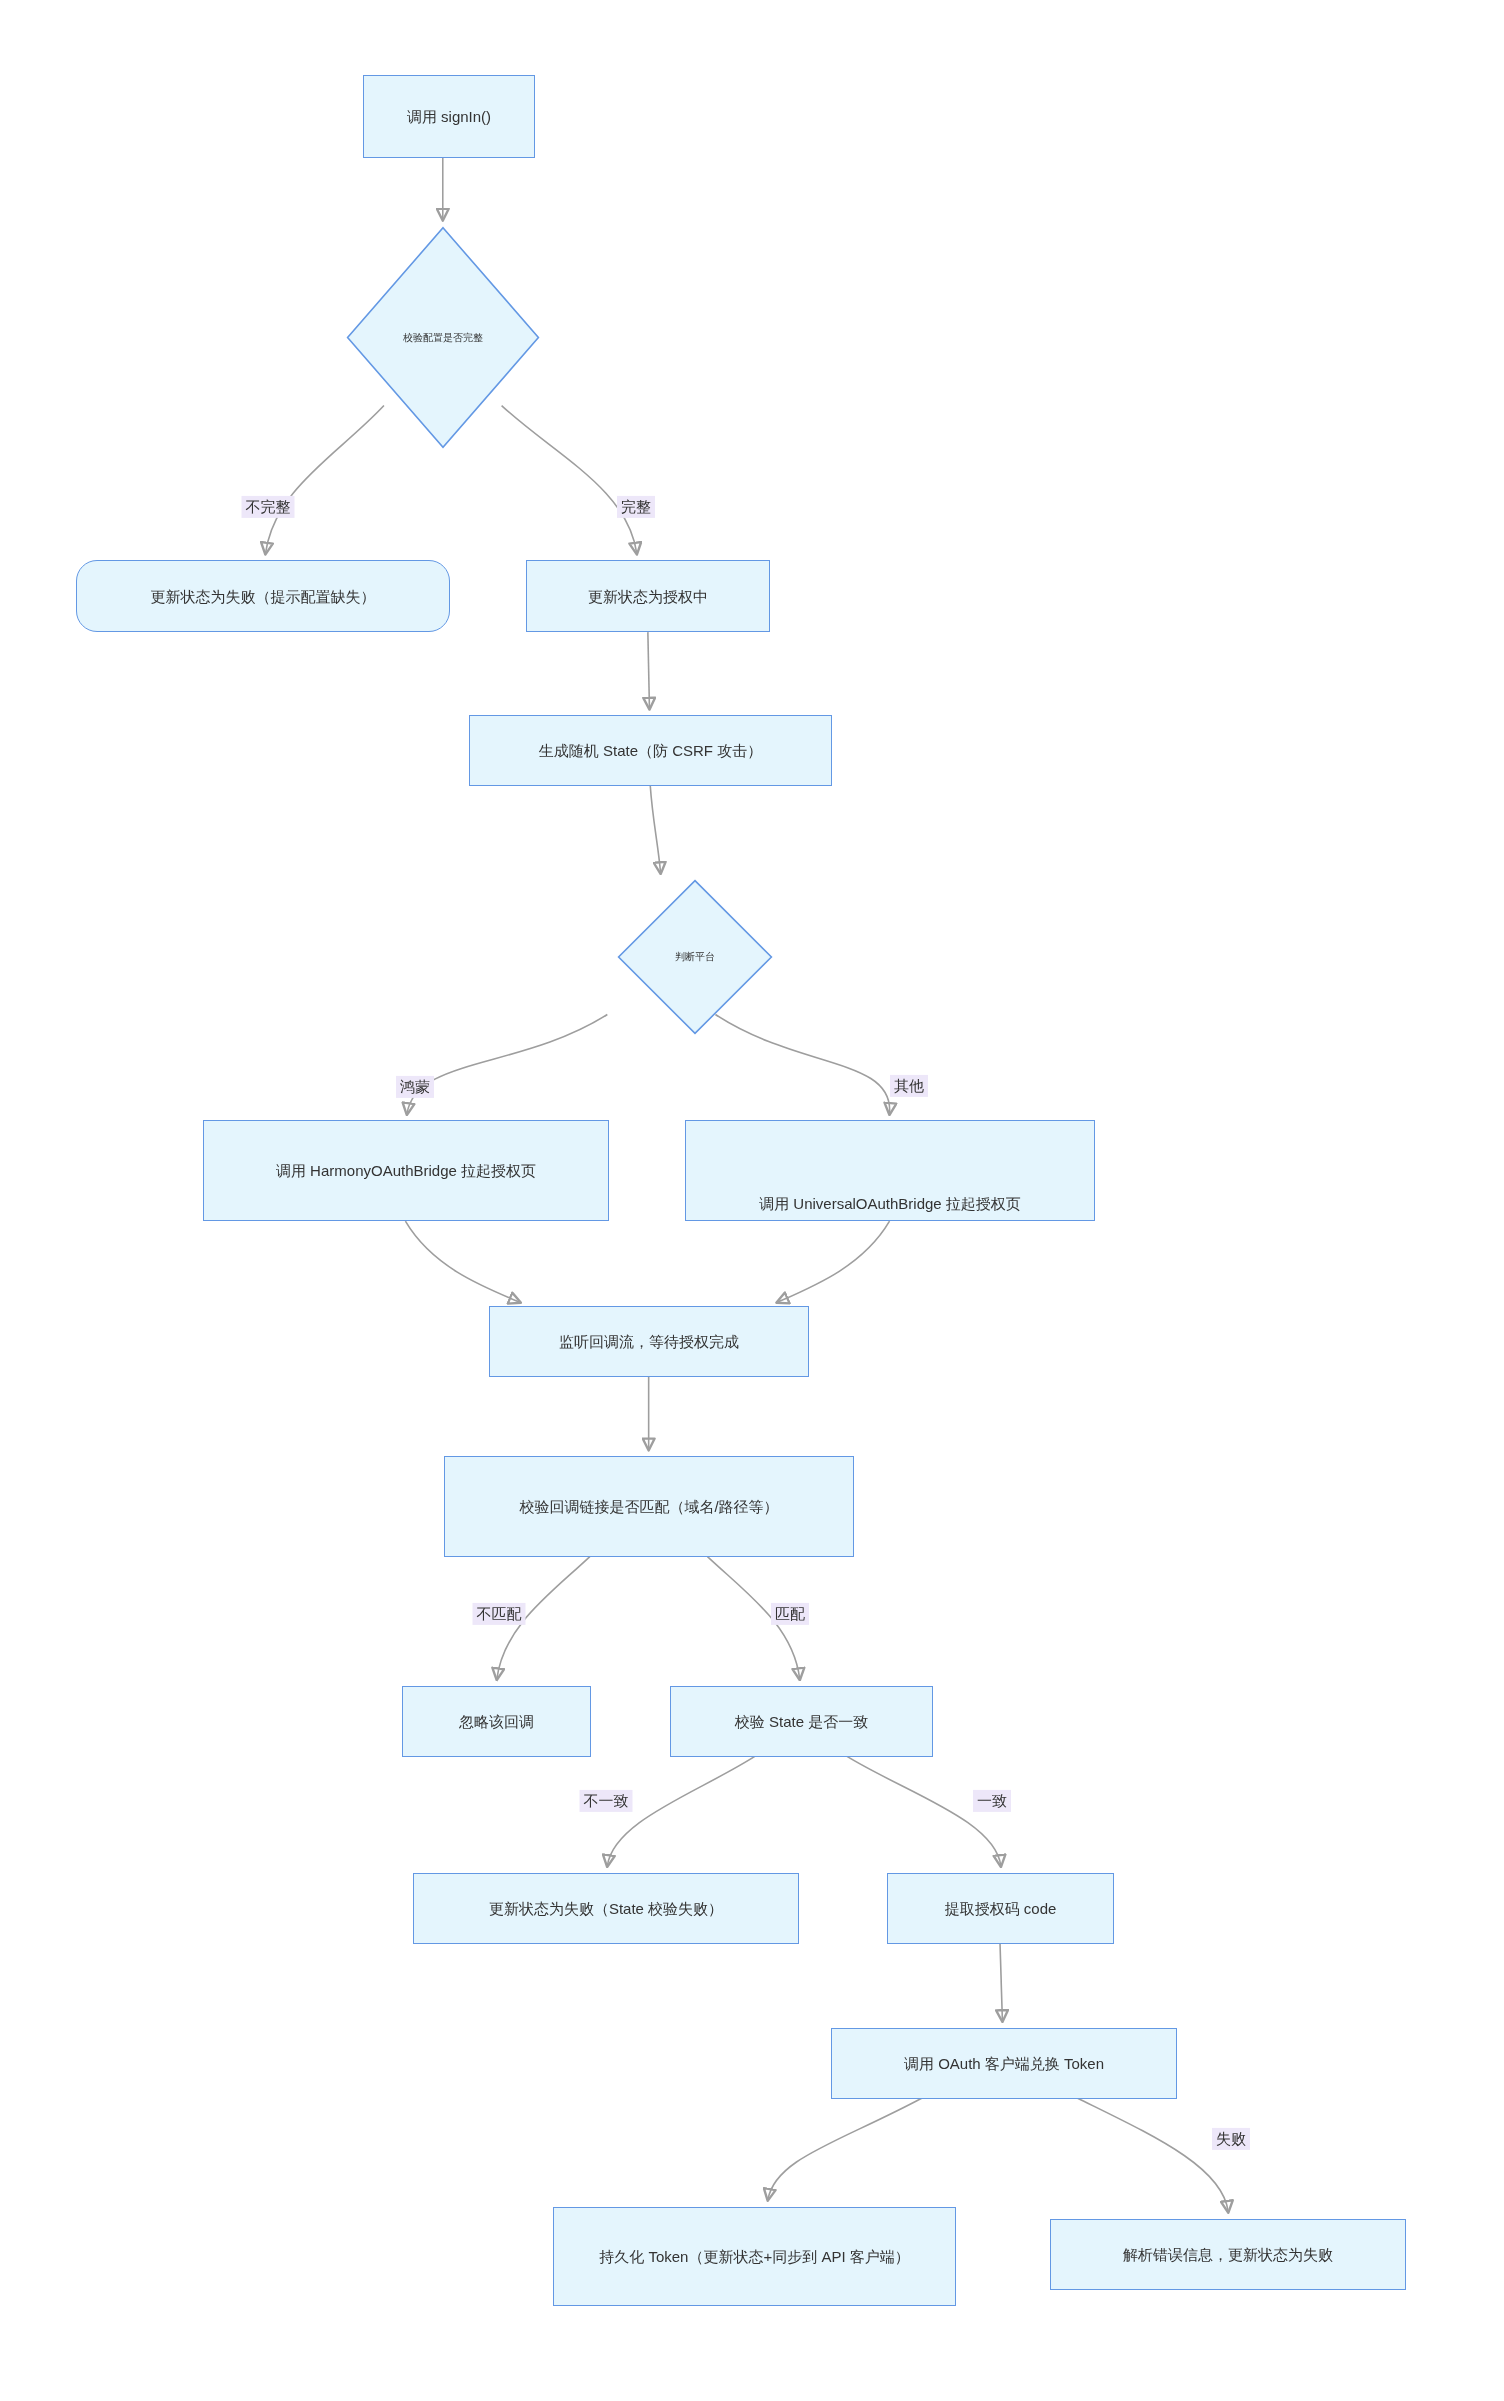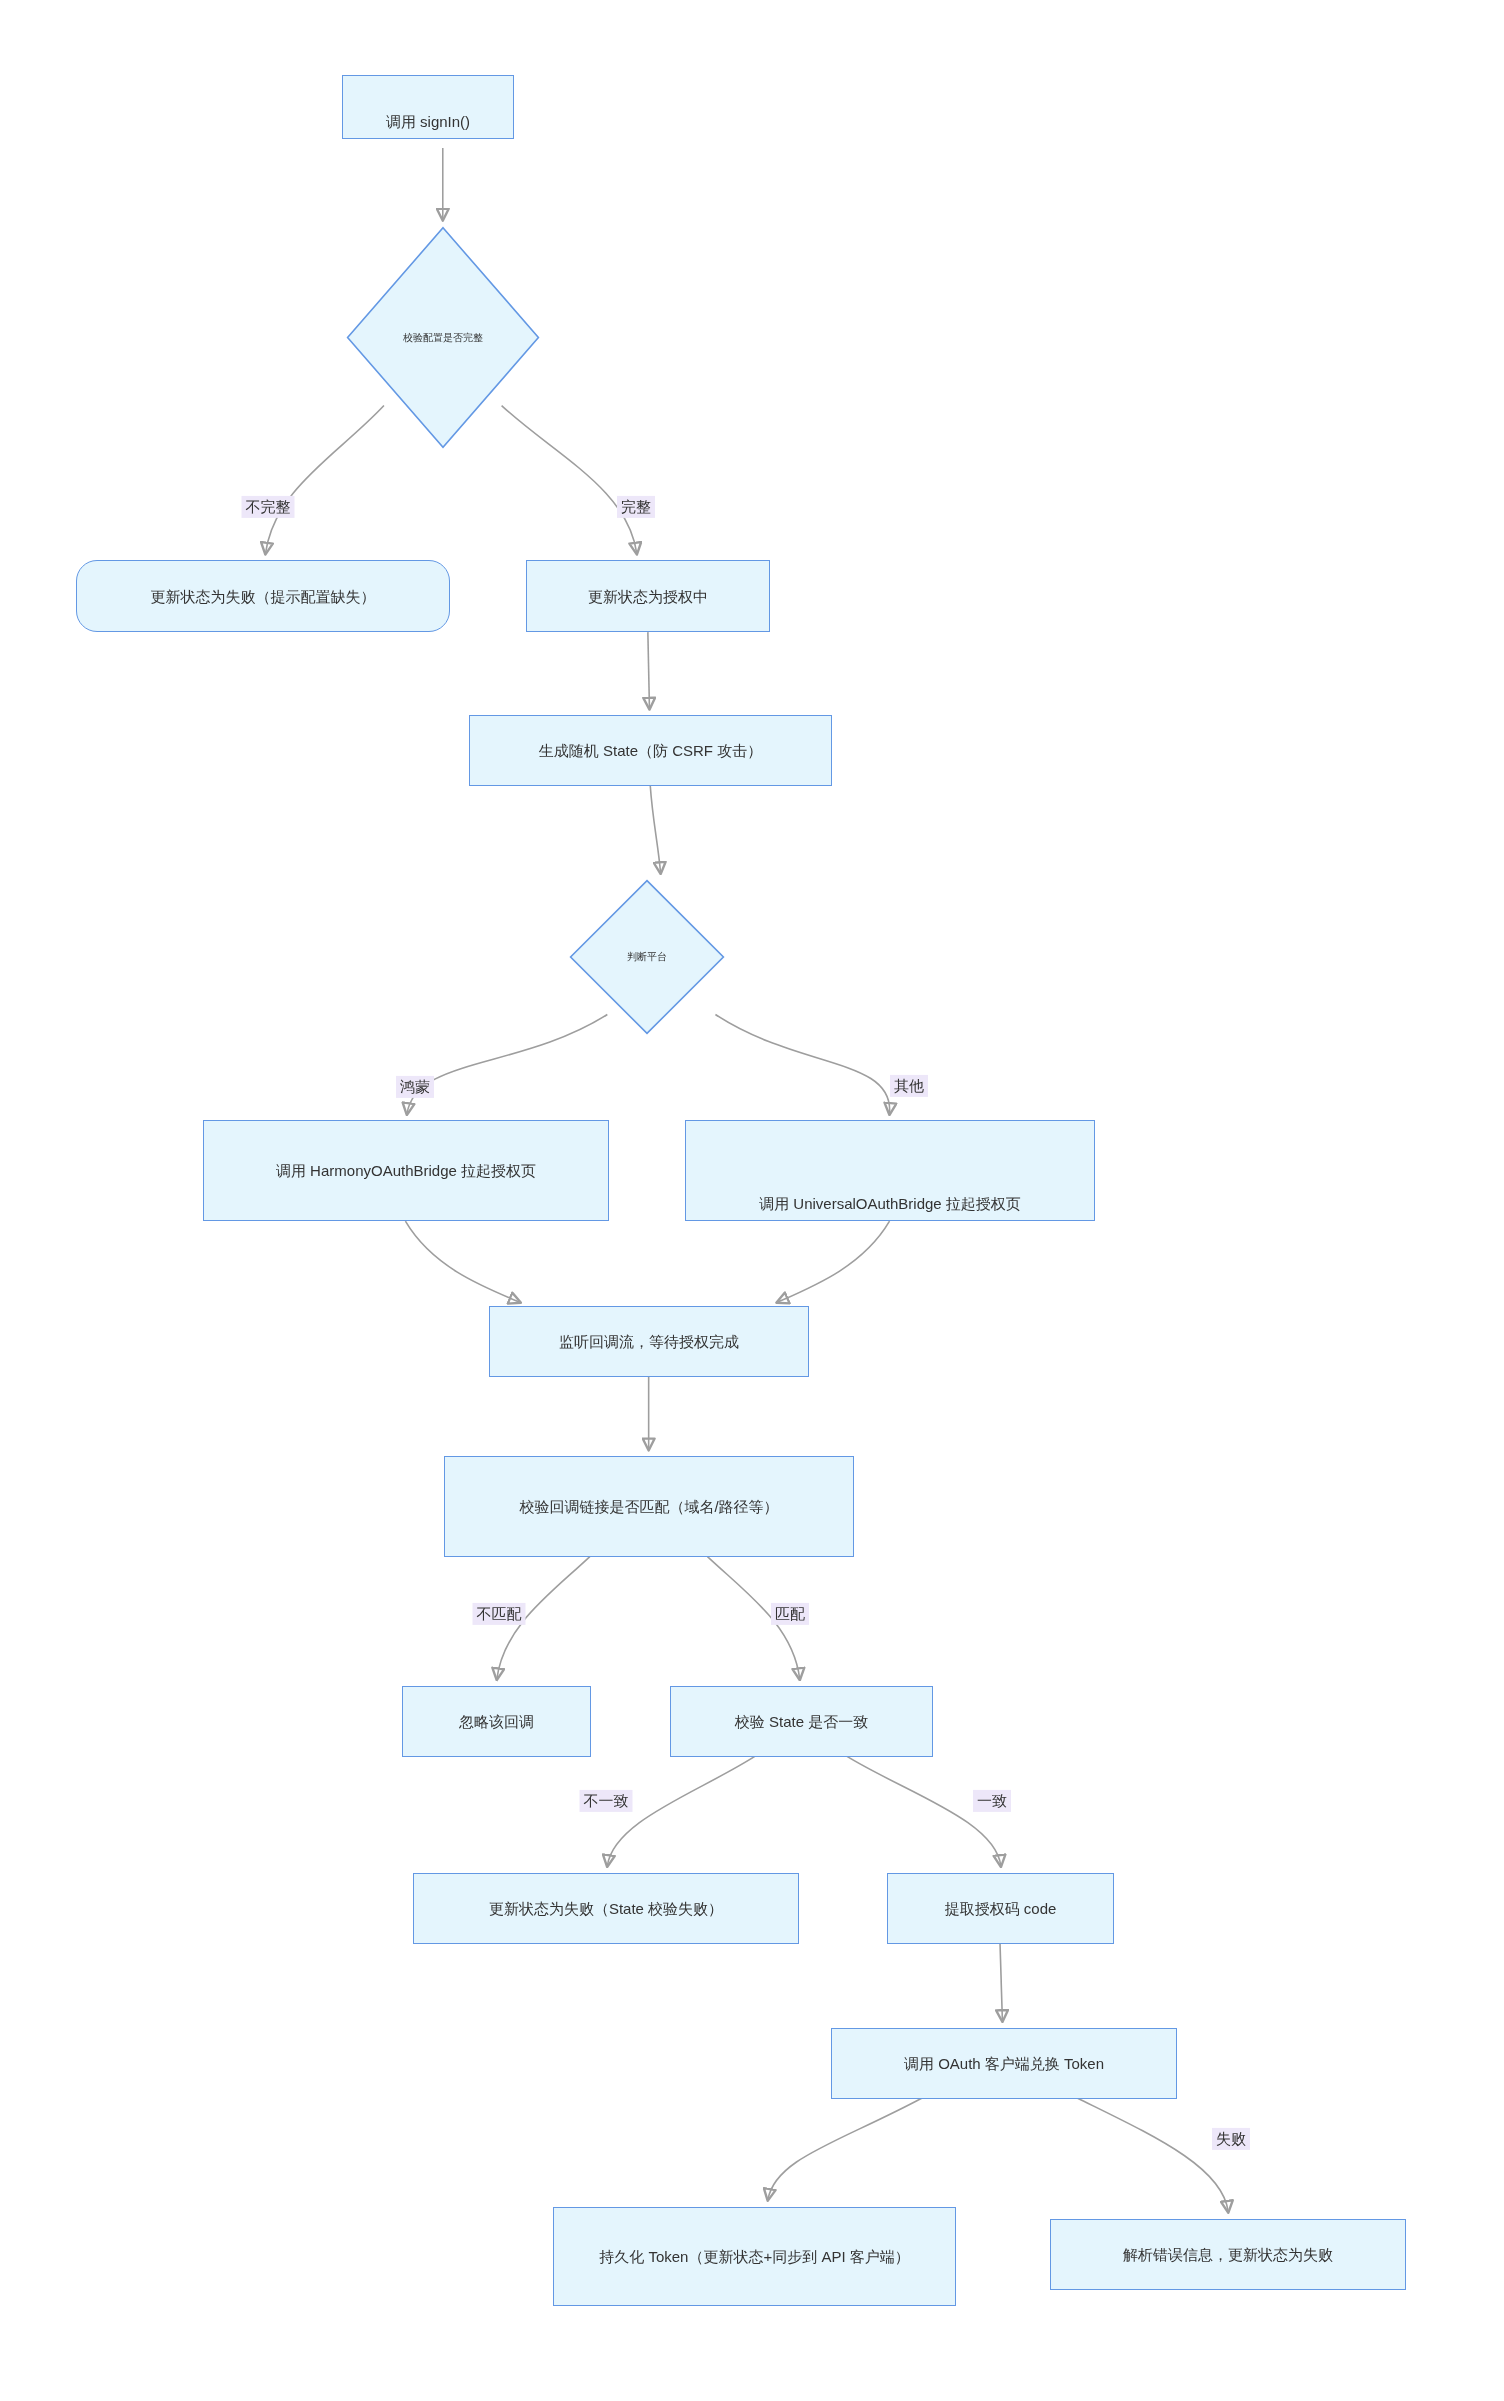--- a/index.html
+++ b/index.html
@@ -99,21 +99,21 @@
   <path d="M 816 1731 L 816 1823" marker-end="url(#arrow)"></path>
   <path d="M 742 1958 C 692 2005 634 2045 625 2112" marker-end="url(#arrow)"></path>
   <path d="M 890 1958 C 940 2005 998 2045 1006 2112" marker-end="url(#arrow)"></path>
   <path d="M 950 2209 C 878 2255 772 2290 764 2347" marker-end="url(#arrow)"></path>
   <path d="M 1065 2209 C 1140 2255 1252 2290 1259 2347" marker-end="url(#arrow)"></path>
   <path d="M 1258 2444 L 1261 2542" marker-end="url(#arrow)"></path>
   <path d="M 1160 2639 C 1055 2695 975 2715 966 2767" marker-end="url(#arrow)"></path>
   <path d="M 1355 2639 C 1448 2685 1538 2725 1545 2782" marker-end="url(#arrow)"></path>
 </svg>
 
-<div class="node" style="left:342px; top:75px; width:172px; height:64px;align-items:flex-end;">
+<div class="node" style="left:363px; top:75px; width:172px; height:83px;">
   <span>调用 signIn()</span>
 </div>
 
 <div class="diamond" style="left:346px; top:226px; width:194px; height:223px;">
   <svg width="194" height="223" viewBox="0 0 244 280" xmlns="http://www.w3.org/2000/svg">
     <polygon points="122,2 242,140 122,278 2,140"></polygon>
   </svg>
   <div class="diamond-label">校验配置是否完整</div>
 </div>
 
@@ -122,21 +122,21 @@
 </div>
 
 <div class="node" style="left:526px; top:560px; width:244px; height:72px;">
   <span>更新状态为授权中</span>
 </div>
 
 <div class="node" style="left:469px; top:715px; width:363px; height:71px;">
   <span>生成随机 State（防 CSRF 攻击）</span>
 </div>
 
-<div class="diamond" style="left:569px; top:879px; width:156px; height:156px;">
+<div class="diamond" style="left:617px; top:879px; width:156px; height:156px;">
   <svg width="156" height="156" viewBox="0 0 196 196" xmlns="http://www.w3.org/2000/svg">
     <polygon points="98,2 194,98 98,194 2,98"></polygon>
   </svg>
   <div class="diamond-label">判断平台</div>
 </div>
 
 <div class="node" style="left:203px; top:1120px; width:406px; height:101px; padding:0 44px;">
   <span>调用 HarmonyOAuthBridge 拉起授权页</span>
 </div>
 

